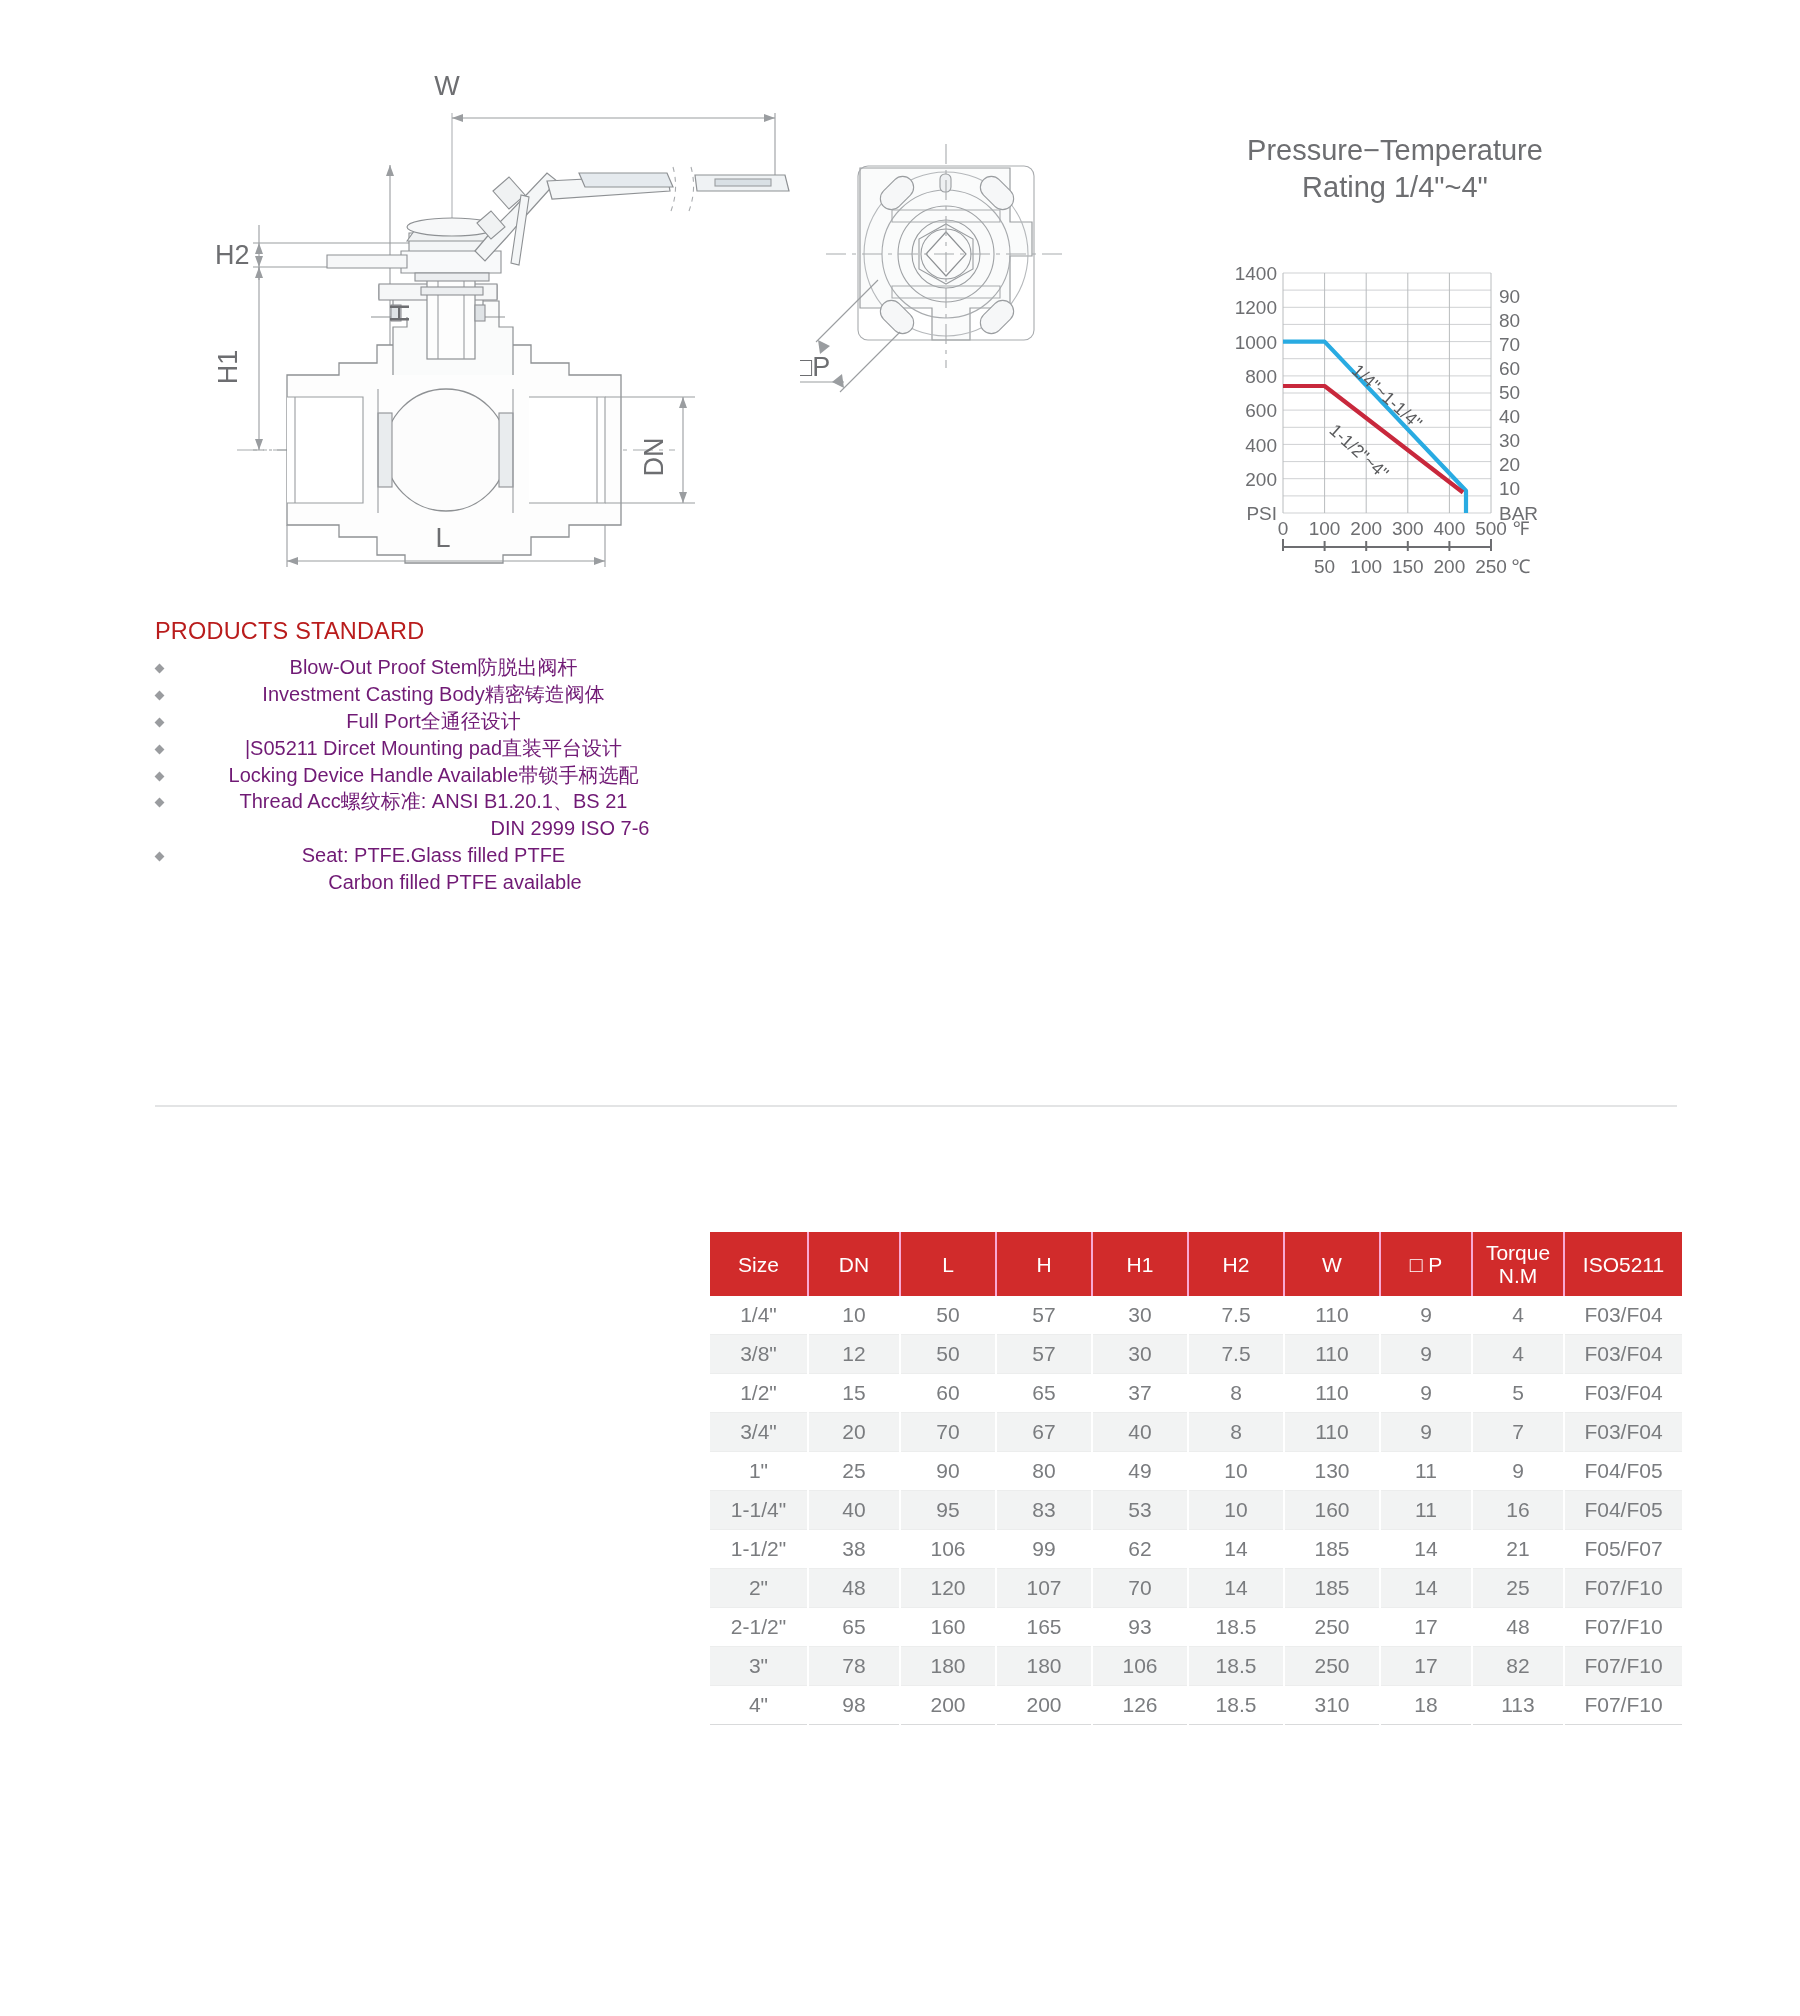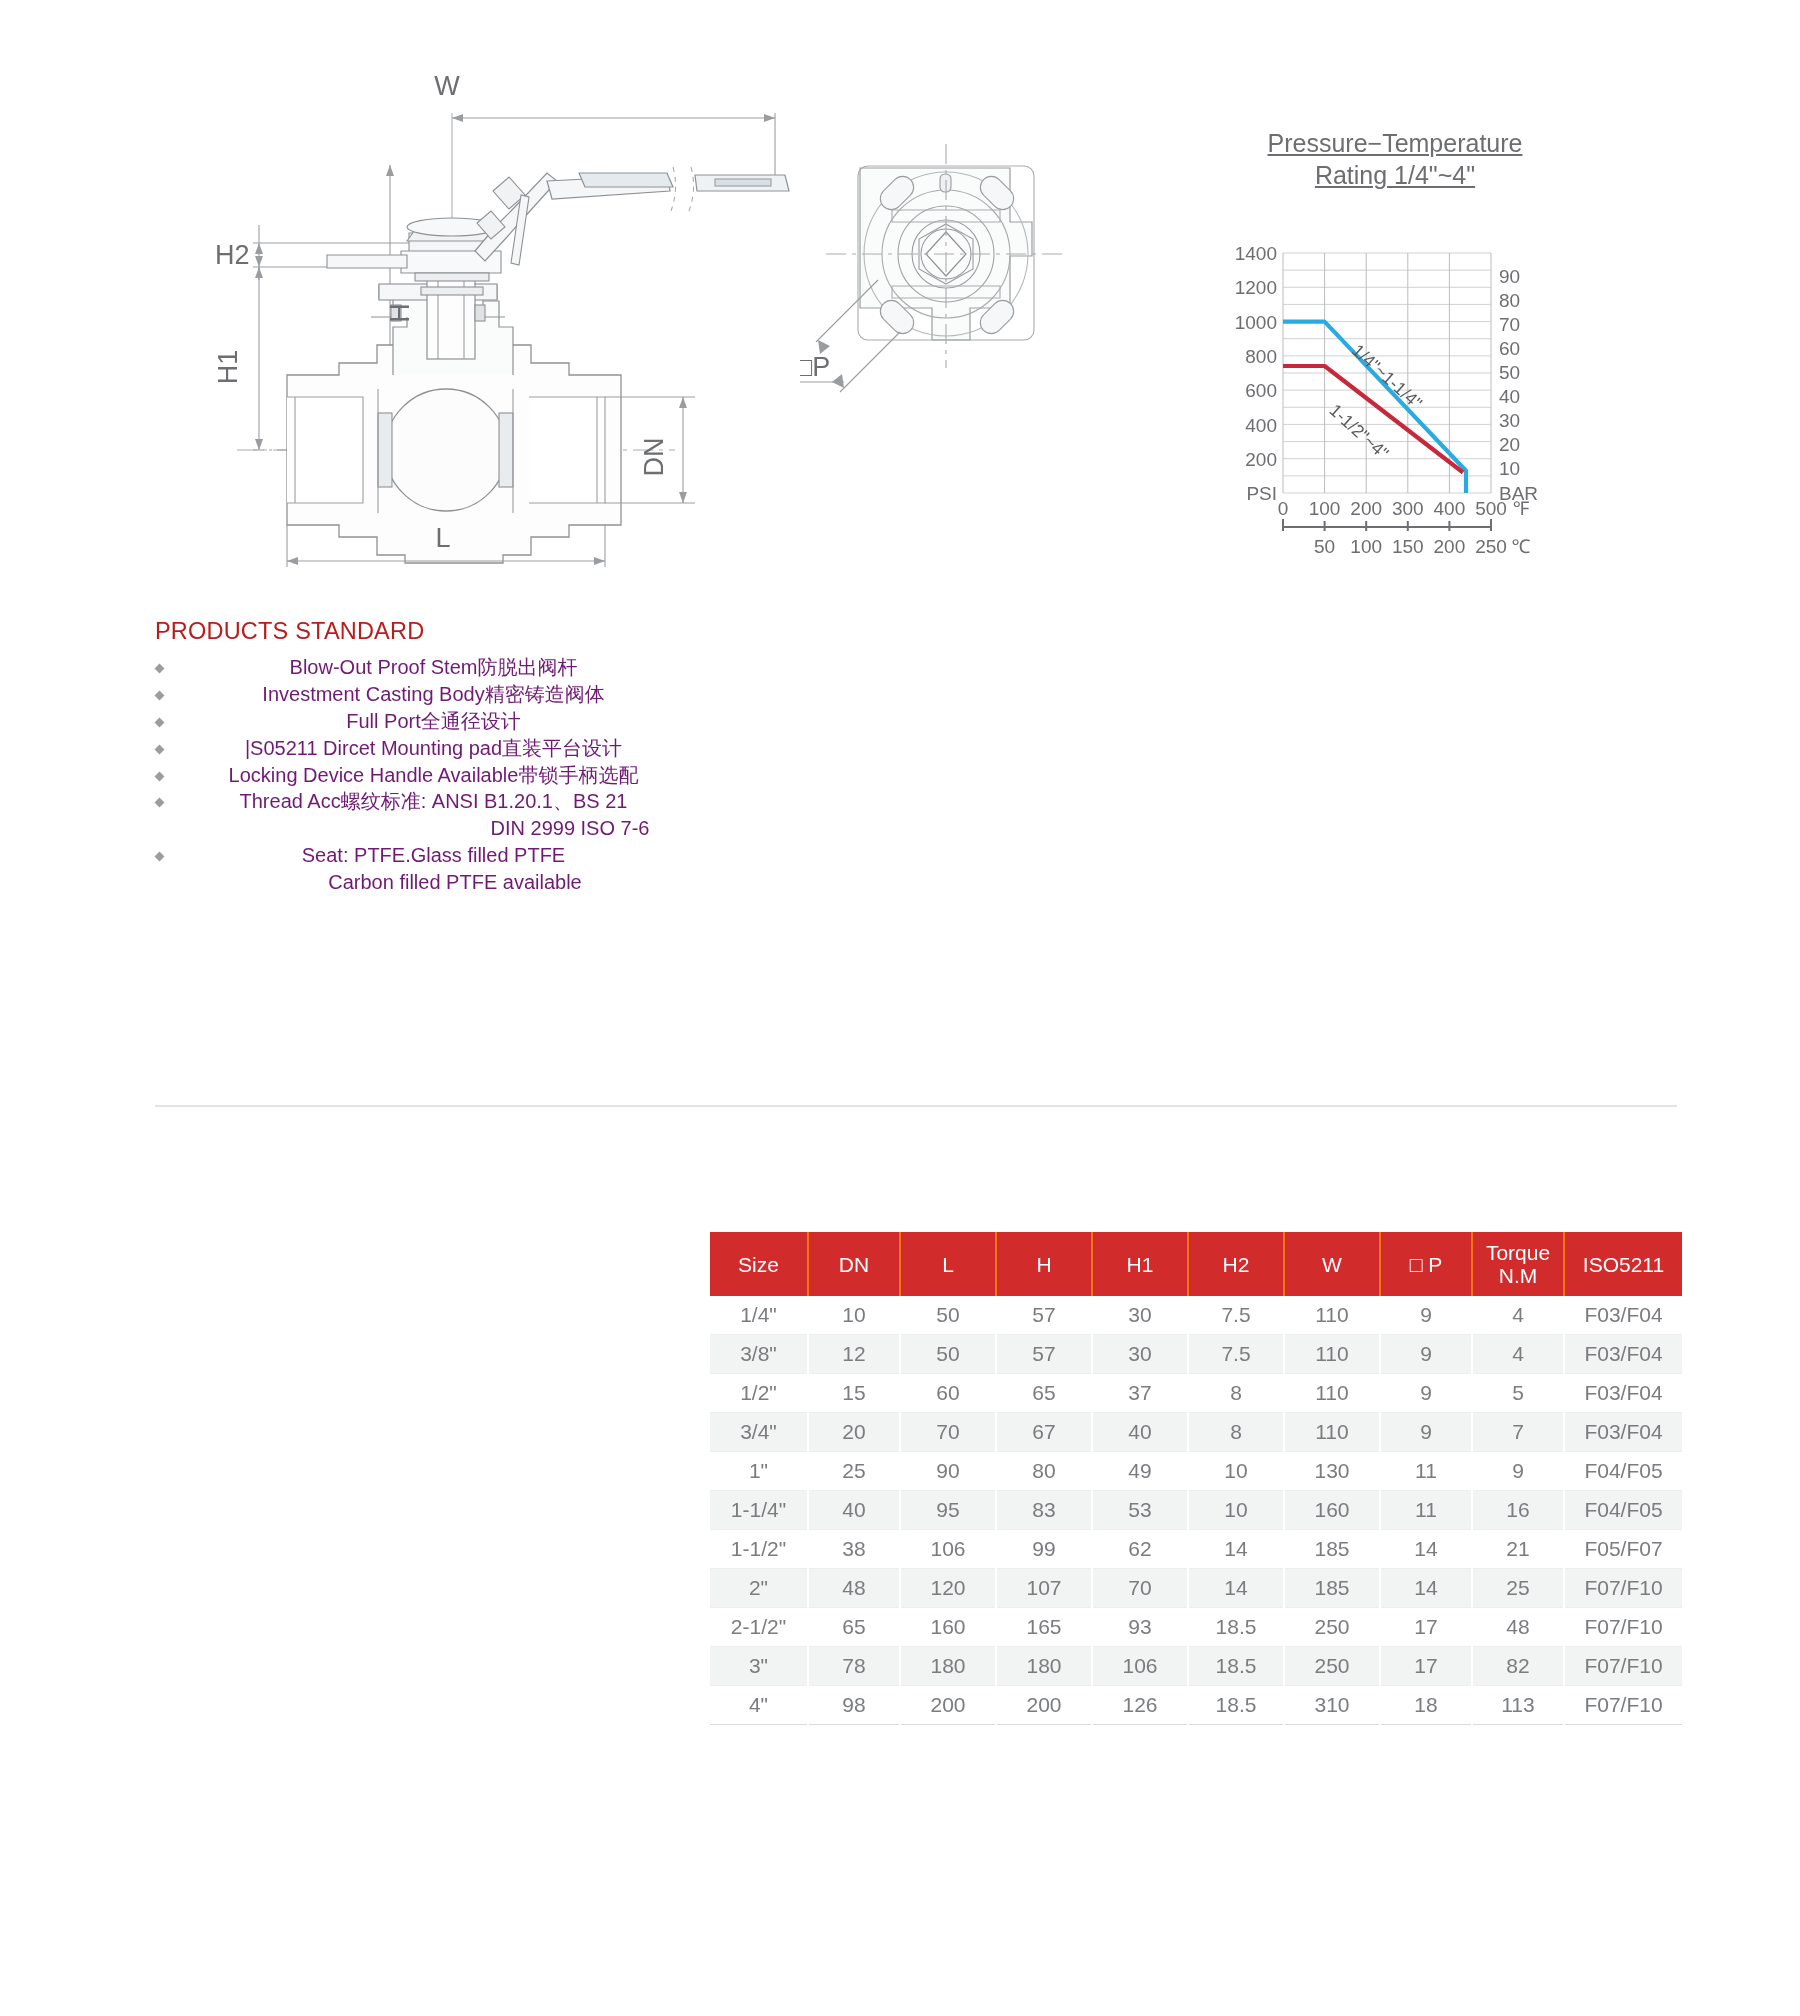--- a/index.html
+++ b/index.html
@@ -21,22 +21,22 @@
   .dwg-pad   { position: absolute; left: 800px; top: 120px; }
   .chart-box { position: absolute; left: 1195px; top: 95px; width: 400px; }
 
   .dim-label {
     font-size: 27px; fill: #6d6e71;
     font-family: "Liberation Sans", sans-serif;
   }
 
   
   .chart-title {
-    text-align: center; font-size: 25px; color: #6d6e71;
-    line-height: 1.28; margin: 0 0 8px 0; white-space: pre-line; text-decoration: underline;
+    text-align: center; font-size: 29px; color: #6d6e71;
+    line-height: 1.28; margin: 0 0 8px 0; white-space: pre-line;
   }
   .chart-title-l2 { display: block; }
 
   
   .mid-section { position: relative; width: 1800px; height: 510px; }
 
   .std-block { position: absolute; left: 155px; top: 18px; width: 540px; }
   .std-head { font-size: 23.5px; letter-spacing: .2px; color: #b91c1c; margin-bottom: 9px; }
   .std-list { list-style: none; margin: 0; padding: 0; }
   .std-list li {
@@ -52,21 +52,21 @@
 
   
   .dimtable-wrap { position: absolute; left: 710px; top: 632px; }
   table.dim {
     border-collapse: collapse; font-size: 21px; color: #7a7c7f;
     table-layout: fixed;
   }
   table.dim th {
     background: #d12b2b; color: #ffffff; font-weight: normal;
     font-size: 21px; padding: 9px 2px; text-align: center;
-    border-right: 2px solid #f97316; line-height: 1.1;
+    border-right: 2px solid #f9a8d4; line-height: 1.1;
   }
   table.dim th:last-child { border-right: none; }
   table.dim td {
     text-align: center; padding: 7px 2px; border-right: 2px solid #ffffff;
     border-bottom: 1px solid #eceded;
   }
   table.dim td:last-child { border-right: none; }
   table.dim tbody tr:nth-child(even) td { background: #f2f3f3; }
   table.dim tbody tr:nth-child(odd)  td { background: #ffffff; }
   table.dim tbody tr:last-child td { border-bottom: 1px solid #d9dadb; }

